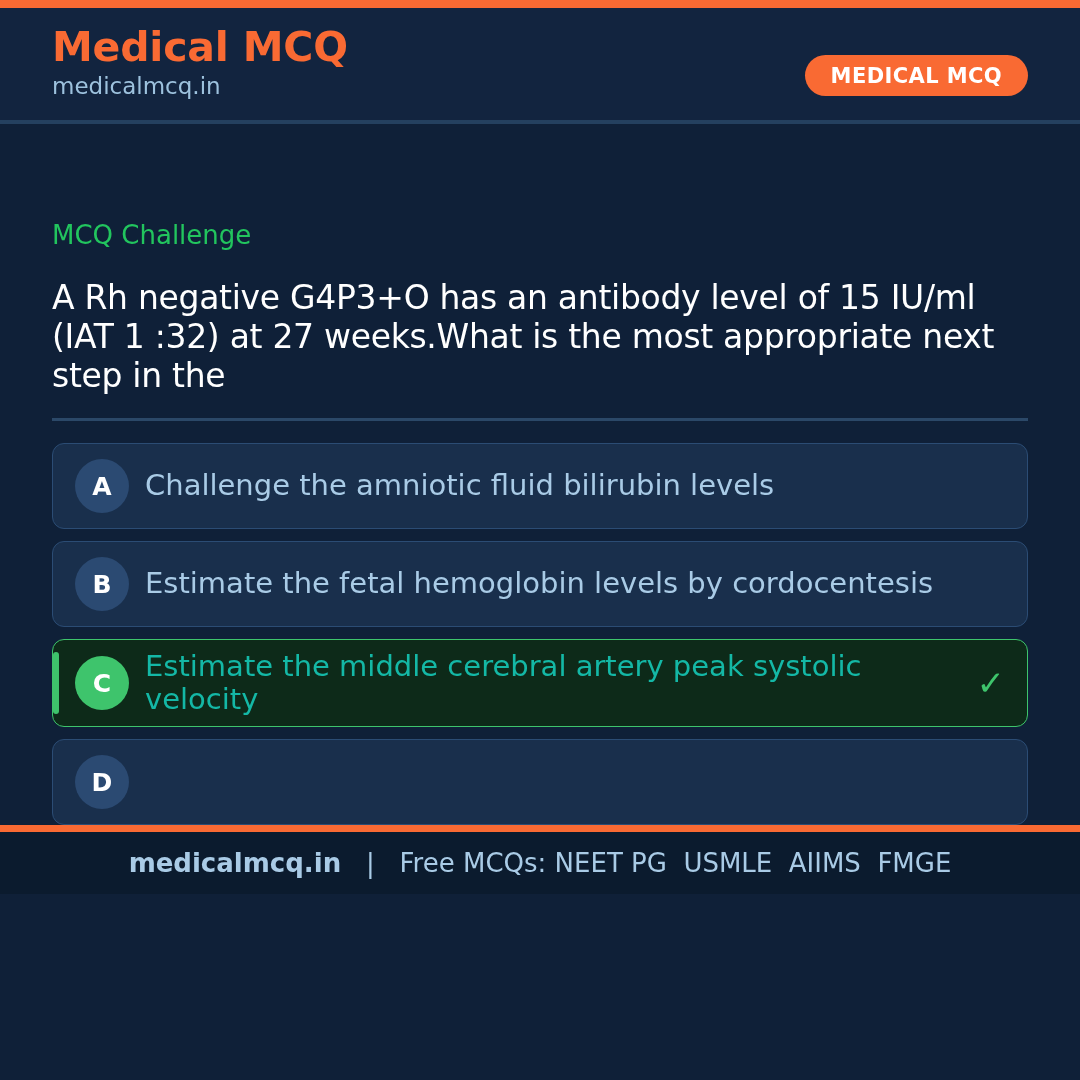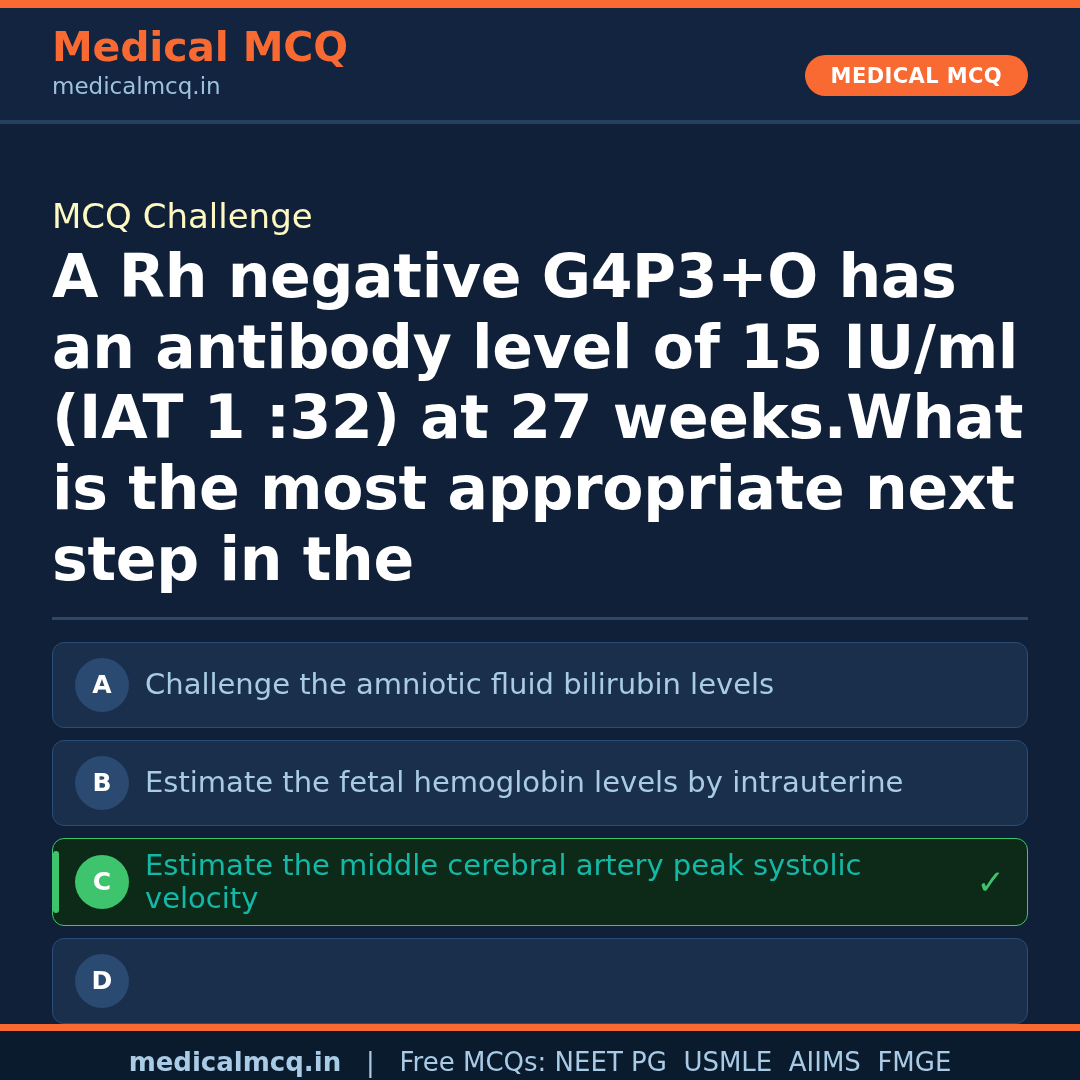--- a/index.html
+++ b/index.html
@@ -55,27 +55,27 @@
   }
 
   
   .body {
     flex:1 1 auto;
     background:#0f2038;
     padding:0 52px;
     position:relative;
   }
   .kicker {
-    font-size:34px; color:#fef9c3;
-    margin-top:72px;
+    font-size:26px; color:#22c55e;
+    margin-top:96px;
     line-height:1.2;
   }
   .question {
-    font-size:60px; font-weight:bold; color:#ffffff;
-    line-height:1.18; margin-top:4px;
+    font-size:33px; font-weight:normal; color:#ffffff;
+    line-height:1.18; margin-top:28px;
     letter-spacing:-0.3px;
     white-space:pre-wrap;
   }
   .q-divider {
     height:3px; width:100%;
     background:#2b4868;
     margin-top:22px;
   }
 
   
@@ -172,21 +172,21 @@
         </div>
         <div class="option-text">Challenge the amniotic fluid bilirubin levels</div>
 
       </div>
 
       <div class="option">
 
         <div class="badge">
           <span class="badge-letter">B</span>
         </div>
-        <div class="option-text">Estimate the fetal hemoglobin levels by intrauterine</div>
+        <div class="option-text">Estimate the fetal hemoglobin levels by cordocentesis</div>
 
       </div>
 
       <div class="option correct">
         <div class="option-accent"></div>
         <div class="badge">
           <span class="badge-letter">C</span>
         </div>
         <div class="option-text">Estimate the middle cerebral artery peak systolic velocity</div>
         <span class="check">✓</span>

